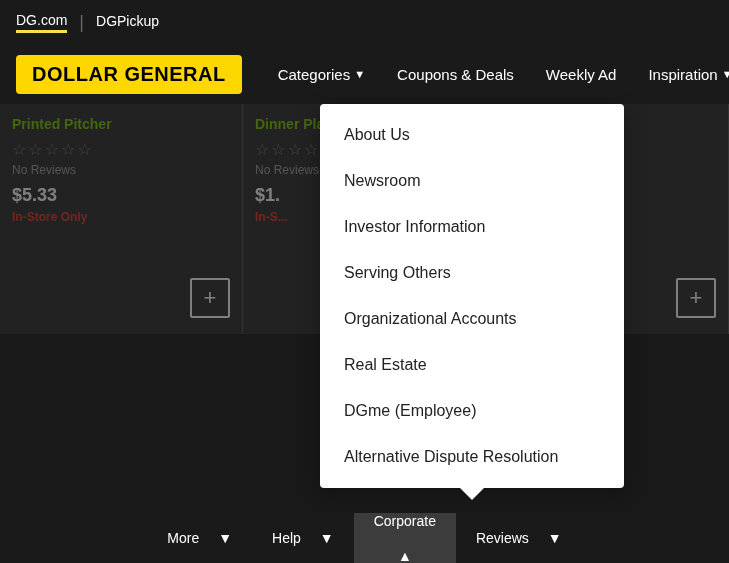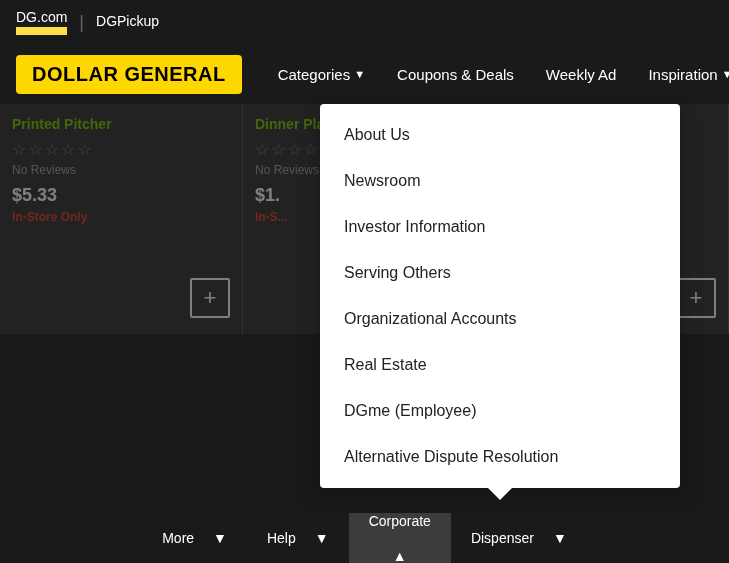--- a/index.html
+++ b/index.html
@@ -14,21 +14,21 @@
       height: 44px;
       gap: 12px;
     }
     .top-bar-link {
       color: #fff;
       text-decoration: none;
       font-size: 14px;
       padding-bottom: 2px;
     }
     .top-bar-link.active {
-      border-bottom: 8px solid #fde047;
+      border-bottom: 3px solid #fde047;
     }
     .top-bar-divider {
       color: #666;
       font-size: 18px;
     }
 
     
     .main-nav {
       background: #1a1a1a;
       display: flex;
@@ -137,21 +137,21 @@
       align-items: center;
       justify-content: center;
       border-radius: 2px;
     }
 
     
     .dropdown-overlay {
       position: absolute;
       top: 104px;
       left: 320px;
-      width: 360px;
+      width: 304px;
       background: #fff;
       border-radius: 4px;
       z-index: 100;
       box-shadow: 0 4px 20px rgba(0,0,0,0.3);
       padding: 8px 0;
     }
     .dropdown-item {
       padding: 14px 24px;
       color: #222;
       font-size: 16px;
@@ -309,16 +309,16 @@
   </a>
   <a class="footer-link">
     <span>Help</span>
     <span>▼</span>
   </a>
   <a class="footer-link active">
     <span>Corporate</span>
     <span>▲</span>
   </a>
   <a class="footer-link">
-    <span>Dispenser</span>
+    <span>Reviews</span>
     <span>▼</span>
   </a>
 </div>
 
 </body></html>

